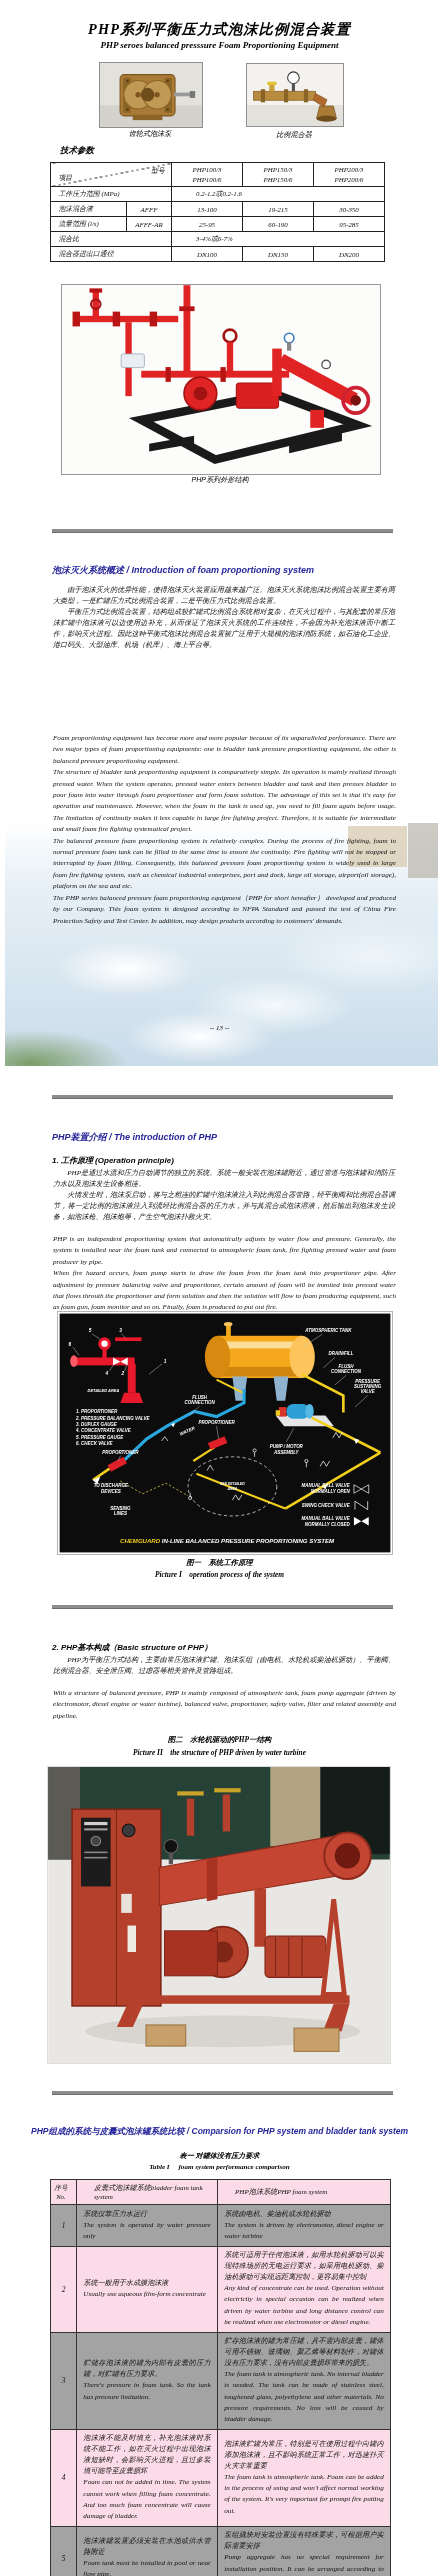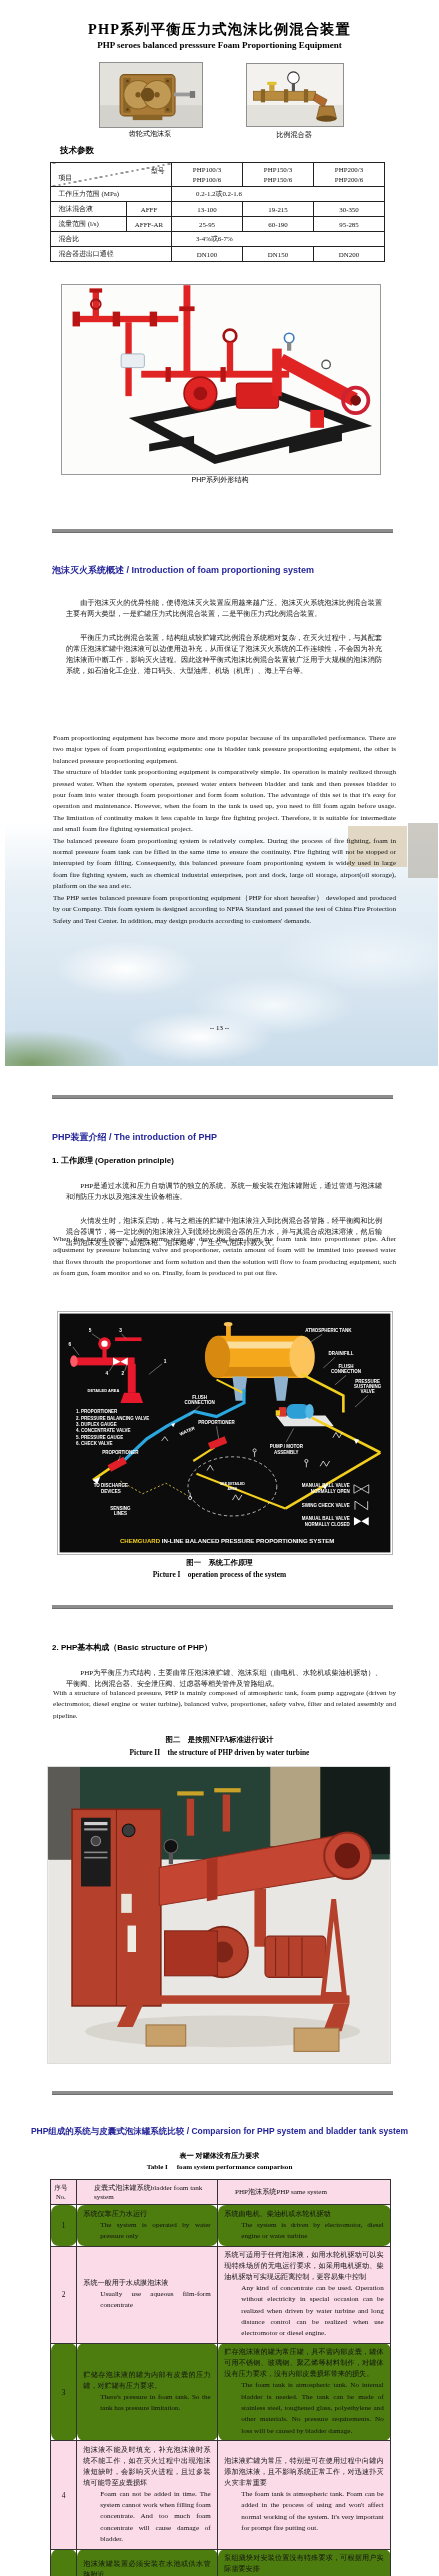--- a/index.html
+++ b/index.html
@@ -1,28 +1,28 @@
 <!DOCTYPE html>
 <html style="font-size:8.5px"><head>
 <meta charset="utf-8">
 <style>
   html,body{margin:0;padding:0;background:#ffffff;}
   #doc{position:relative;width:439px;height:2576px;background:#ffffff;overflow:hidden;
-       font-family:"Liberation Serif","DejaVu Serif",serif;color:#111;}
+       font-family:"Liberation Serif","DejaVu Serif",serif;color:#111;font-style:italic;}
   .abs{position:absolute;}
   
   .doc-title{left:0;top:20px;width:439px;text-align:center;font-weight:bold;font-size:14.3px;letter-spacing:1.1px;color:#000;}
   .doc-subtitle{left:0;top:40px;width:439px;text-align:center;font-weight:bold;font-size:9px;color:#000;}
   .sect-blue{font-family:"Liberation Sans","DejaVu Sans",sans-serif;font-weight:700;font-size:9px;color:#26269a;}
   .sect-blue.small{font-size:8.5px;}
   .sub-black{font-family:"Liberation Sans","DejaVu Sans",sans-serif;font-weight:700;font-size:8px;color:#000;}
   .tech-heading{left:60px;top:145px;font-family:"Liberation Sans","DejaVu Sans",sans-serif;font-weight:700;font-size:8.5px;color:#000;}
   
   .cnblock{width:342px;}
-  .cnblock p{margin:13px;font-size:7.1px;line-height:11px;text-align:justify;text-indent:2em;}
+  .cnblock p{margin:0;font-size:7.1px;line-height:11px;text-align:justify;text-indent:2em;}
   .enblock{width:343px;}
   .enblock p{margin:0;font-size:7.1px;line-height:11.4px;text-align:justify;}
   
   .photo-cap{font-family:"Liberation Sans","DejaVu Sans",sans-serif;font-size:7.1px;color:#000;text-align:center;}
   .fig-cap{width:439px;left:0;text-align:center;font-weight:bold;font-size:7.4px;color:#000;white-space:pre-wrap;}
   .pagebar{left:52px;width:341px;height:3.2px;background:#8d8d8d;border-bottom:0.5px solid #6e6e6e;}
   .pageno{left:0;width:439px;text-align:center;font-size:6.9px;color:#000;z-index:5;}
   
   .photo-frame{border:0.5px solid #8f8f8f;background:#eceae6;overflow:hidden;}
   
@@ -35,23 +35,23 @@
   .corner-tr{position:absolute;top:2.6px;right:6.3px;font-size:6.9px;}
   .corner-bl{position:absolute;bottom:2.6px;left:7.4px;font-size:6.9px;}
   .mline{line-height:10px;}
   
   table.compare{position:absolute;left:50px;top:2179px;width:340px;border-collapse:collapse;table-layout:fixed;}
   table.compare td{border:0.5px solid #333;vertical-align:middle;padding:3.2px 6.3px;overflow:hidden;}
   table.compare .no-cell{text-align:center;font-size:7.4px;}
   table.compare .hdr{font-size:7.1px;text-align:left;padding-left:17px;}
   table.compare .hdr.first{text-align:center;padding-left:1.1px;font-size:6.6px;}
   tr.row-pink td{background:#fadbe7;}
-  tr.row-blue td{background:#4d7c0f;border-radius:8px;}
+  tr.row-blue td{background:#a3a3a3;}
   .cell-cn{font-size:7.1px;line-height:11px;text-align:justify;}
-  .cell-en{font-size:7.1px;line-height:11.4px;text-align:justify;margin-left:17px;}
+  .cell-en{font-size:7.1px;line-height:11.4px;text-align:justify;}
   
   .foam{left:5.3px;top:823px;width:433px;height:243px;z-index:0;
     background:
       radial-gradient(ellipse 138px 48px at 6% 99%, rgba(110,146,82,.85) 0%, rgba(110,146,82,0) 70%),
       radial-gradient(ellipse 95px 37px at 28% 60%, #ffffff 0%, rgba(255,255,255,0) 75%),
       radial-gradient(ellipse 116px 42px at 62% 75%, #f4f9fc 0%, rgba(255,255,255,0) 70%),
       radial-gradient(ellipse 106px 37px at 45% 88%, #ffffff 0%, rgba(255,255,255,0) 70%),
       radial-gradient(ellipse 127px 48px at 85% 55%, #eef5fa 0%, rgba(255,255,255,0) 75%),
       linear-gradient(180deg, rgba(255,255,255,0) 0%, rgba(240,246,250,.7) 10%, #e6eff6 28%, #dde9f2 52%, #d2e2ee 78%, #c9dcea 100%);}
   .foam-bldg{position:absolute;right:31px;top:3.2px;width:59px;height:41px;background:#d8cbb0;opacity:.75;}
@@ -231,20 +231,21 @@
   <div class="abs pagebar" style="top:1095px;"></div>
 
   <div class="abs sect-blue" style="left:52px;top:1131px;">PHP装置介绍 / The introduction of PHP</div>
   <div class="abs sub-black" style="left:52px;top:1155px;text-align:center;">1.  工作原理 (Operation principle)</div>
 
   <div class="abs cnblock" style="left:53px;top:1168px;">
     <p>PHP是通过水流和压力自动调节的独立的系统。系统一般安装在泡沫罐附近，通过管道与泡沫罐和消防压力水以及泡沫发生设备相连。</p>
     <p>火情发生时，泡沫泵启动，将与之相连的贮罐中泡沫液注入到比例混合器管路，经平衡阀和比例混合器调节，将一定比例的泡沫液注入到流经比例混合器的压力水，并与其混合成泡沫溶液，然后输出到泡沫发生设备，如泡沫枪、泡沫炮等，产生空气泡沫扑救火灾。</p>
   </div>
   <div class="abs enblock" style="left:53px;top:1234px;">
+    <p>PHP is an independent proportioning system that automatically adjusts by water flow and pressure. Generally, the system is installed near the foam tank and connected to atmospheric foam tank, fire fighting pressed water and foam producer by pipe.</p>
     <p>When fire hazard occurs, foam pump starts to draw the foam from the foam tank into proportioner pipe. After adjustment by pressure balancing valve and proportioner, certain amount of foam will be immited into pressed water that flows throuth the proportioner and form solution and then the solution will flow to foam producing equipment, such as foam gun, foam monitor and so on. Finally, foam is produced to put out fire.</p>
   </div>
 
   <div class="abs" style="left:57px;top:1311px;width:334px;height:242px;border:0.5px solid #b5b5b5;background:#fff;padding:0;">
     <svg width="334" height="242" viewBox="0 0 632 458" style="display:block">
       <rect x="3" y="3" width="626" height="452" fill="#0c0c0c"></rect>
 
       <g>
         <rect x="30" y="86" width="115" height="15" fill="#e8192c"></rect>
         <ellipse cx="30" cy="93" rx="7" ry="11" fill="#ff5a66"></ellipse>
@@ -414,21 +415,21 @@
 
   <div class="abs pagebar" style="top:1605px;"></div>
 
   <div class="abs sub-black" style="left:52px;top:1642px;">2.  PHP基本构成（Basic structure of PHP）</div>
   <div class="abs cnblock" style="left:53px;top:1655px;">
     <p>PHP为平衡压力式结构，主要由常压泡沫液贮罐、泡沫泵组（由电机、水轮机或柴油机驱动）、平衡阀、比例混合器、安全泄压阀、过虑器等相关管件及管路组成。</p>
   </div>
   <div class="abs enblock" style="left:53px;top:1688px;">
     <p>With a structure of balanced pressure, PHP is mainly composed of atmospheric tank, foam pump aggregate (driven by electromotor, diesel engine or water turbine), balanced valve, proportioner, safety valve, filter and related assembly and pipeline.</p>
   </div>
-  <div class="abs fig-cap" style="top:1735px;">图二　是按照NFPA标准进行设计</div>
+  <div class="abs fig-cap" style="top:1735px;">图二　水轮机驱动的PHP一结构</div>
   <div class="abs fig-cap" style="top:1748px;">Picture II    the structure of PHP driven by water turbine</div>
 
   <div class="abs" style="left:48px;top:1767px;width:342px;height:296px;outline:0.5px solid #ddd;">
     <svg width="342" height="296" viewBox="0 0 646 560">
       <rect width="646" height="560" fill="#e9e7e3"></rect>
       <rect x="0" y="0" width="646" height="175" fill="#264136"></rect>
       <rect x="420" y="0" width="95" height="150" fill="#b2a383"></rect>
       <rect x="515" y="0" width="131" height="165" fill="#141d19"></rect>
       <rect x="0" y="0" width="60" height="175" fill="#5c5a55"></rect>
       <ellipse cx="330" cy="500" rx="260" ry="30" fill="#d8d5cf"></ellipse>
@@ -494,21 +495,21 @@
   <table class="compare">
     <colgroup>
         <col style="width:26px">
         <col style="width:141px">
         <col style="width:173px">
       </colgroup>
     <tbody>
         <tr class="row-pink" style="height:23px;">
       <td class="hdr first">序号No.</td>
       <td class="hdr">皮囊式泡沫罐系统bladder foam tank system</td>
-      <td class="hdr">PHP泡沫系统PHP same system</td>
+      <td class="hdr">PHP泡沫系统PHP foam system</td>
     </tr>
     <tr class="row-blue" style="height:37px;">
       <td class="no-cell">1</td>
       <td>
         <div class="cell-cn">系统仅靠压力水运行</div>
         <div class="cell-en">The system is operated by water pressure only</div>
       </td>
       <td>
         <div class="cell-cn">系统由电机、柴油机或水轮机驱动</div>
         <div class="cell-en">The system is driven by electromotor, diesel engine or water turbine</div>

